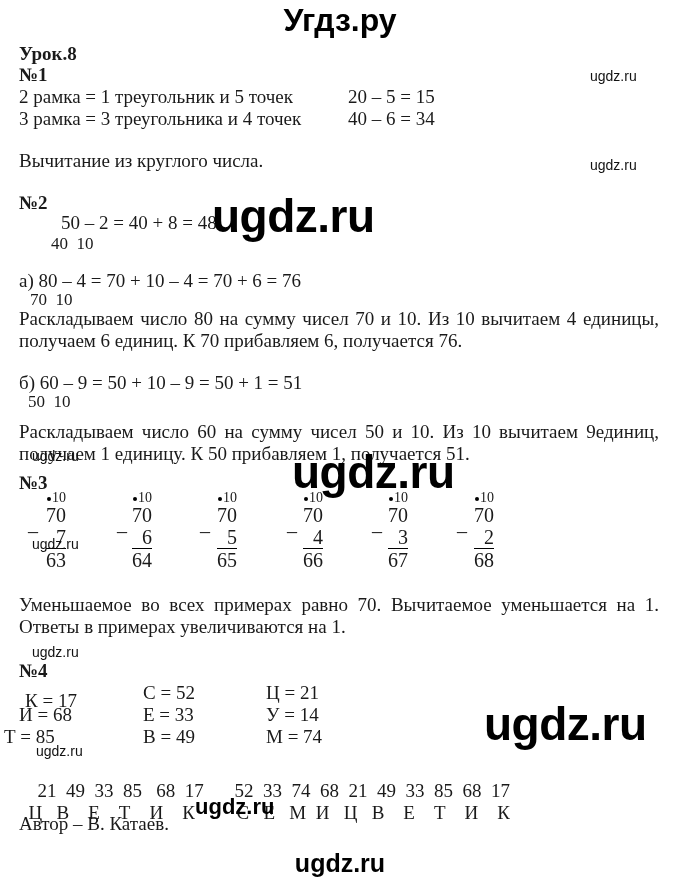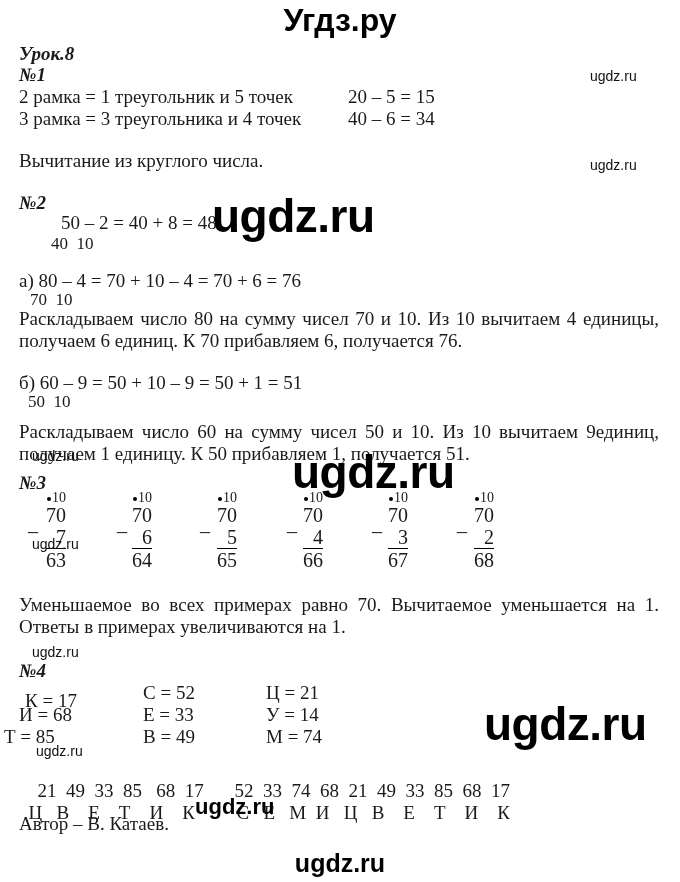--- a/index.html
+++ b/index.html
@@ -1,20 +1,20 @@
 <!DOCTYPE html>
 <html><head>
 <meta charset="utf-8">
 <style>
   html, body { margin:0; padding:0; background:#ffffff; }
   body { width:680px; height:882px; position:relative; overflow:hidden;
          font-family:"Liberation Serif", serif; color:#1a1a1a; }
   .abs { position:absolute; white-space:pre; }
   .serif { font-family:"Liberation Serif", serif; font-size:19px; line-height:22px; }
-  .bold { font-weight:bold;font-style:italic; }
+  .bold { font-weight:bold; }
   .small { font-size:17px; line-height:13px; }
   .wm-sm { font-family:"Liberation Sans", sans-serif; font-size:14px; color:#111; }
   .wm-big { font-family:"Liberation Sans", sans-serif; font-weight:bold; font-size:46px; color:#000; letter-spacing:-0.5px; line-height:48px; }
   .wm-mid { font-family:"Liberation Sans", sans-serif; font-weight:bold; font-size:26px; color:#000; }
   .title { font-family:"Liberation Sans", sans-serif; font-weight:bold; font-size:32px; color:#000; }
   .just { white-space:normal; text-align:justify; text-align-last:left; width:640px; }
   .col { position:absolute; width:40px; text-align:right; font-family:"Liberation Serif", serif; }
   .col .sup { font-size:14px; line-height:12px; }
   .col .dot { display:inline-block; width:4px; height:4px; background:#000; border-radius:50%; margin-right:1px; vertical-align:middle; }
   .col .num { font-size:20px; line-height:22px; }

